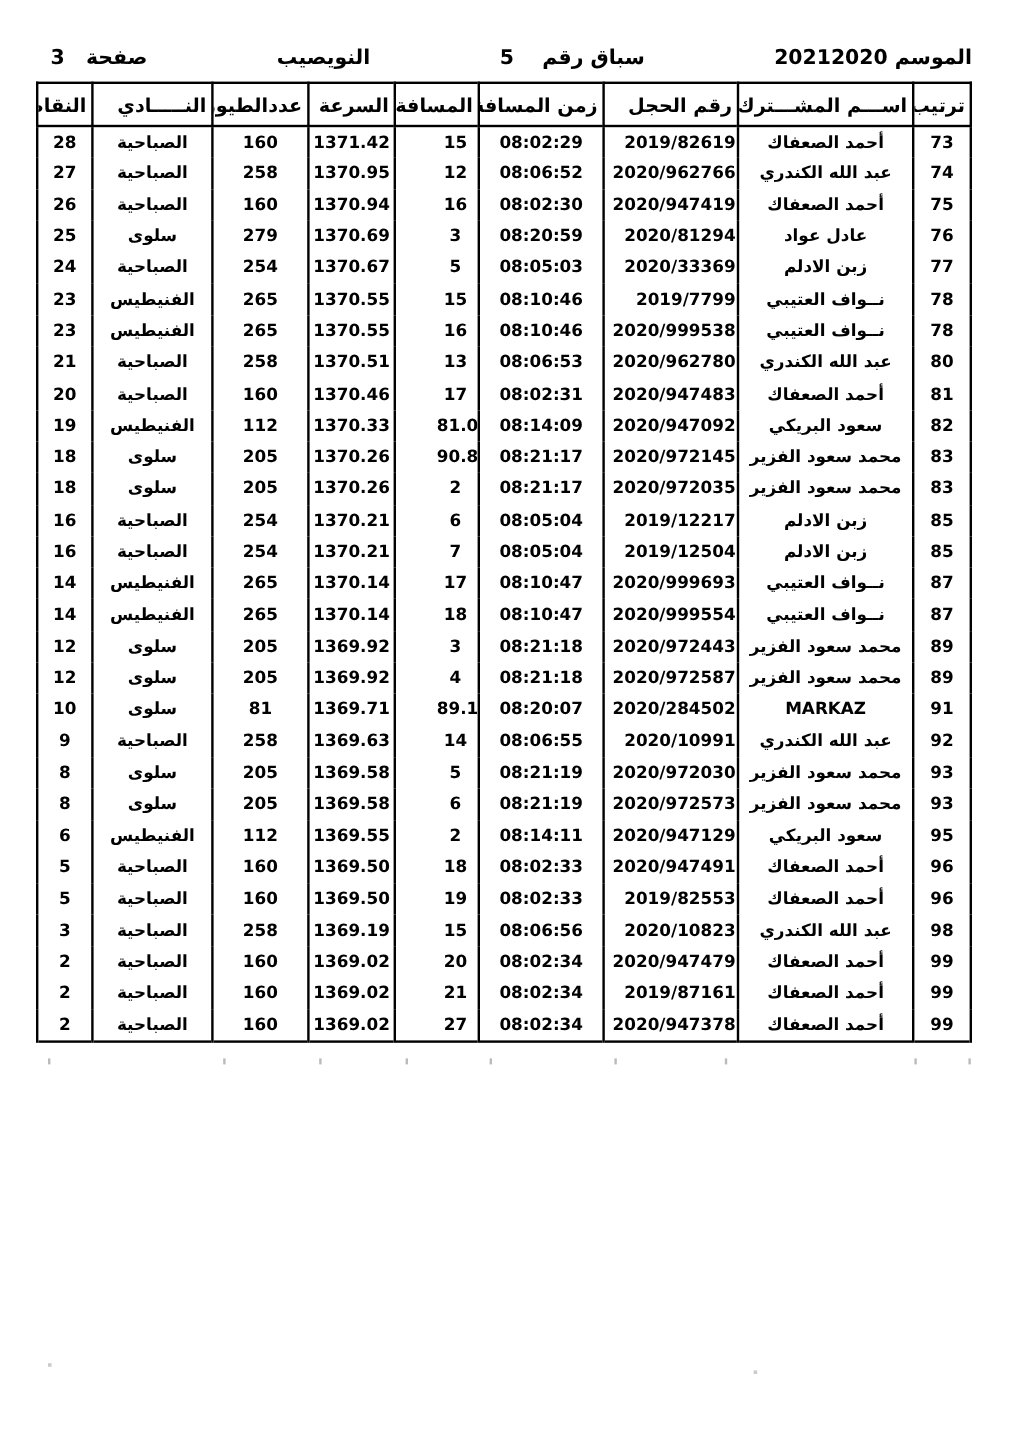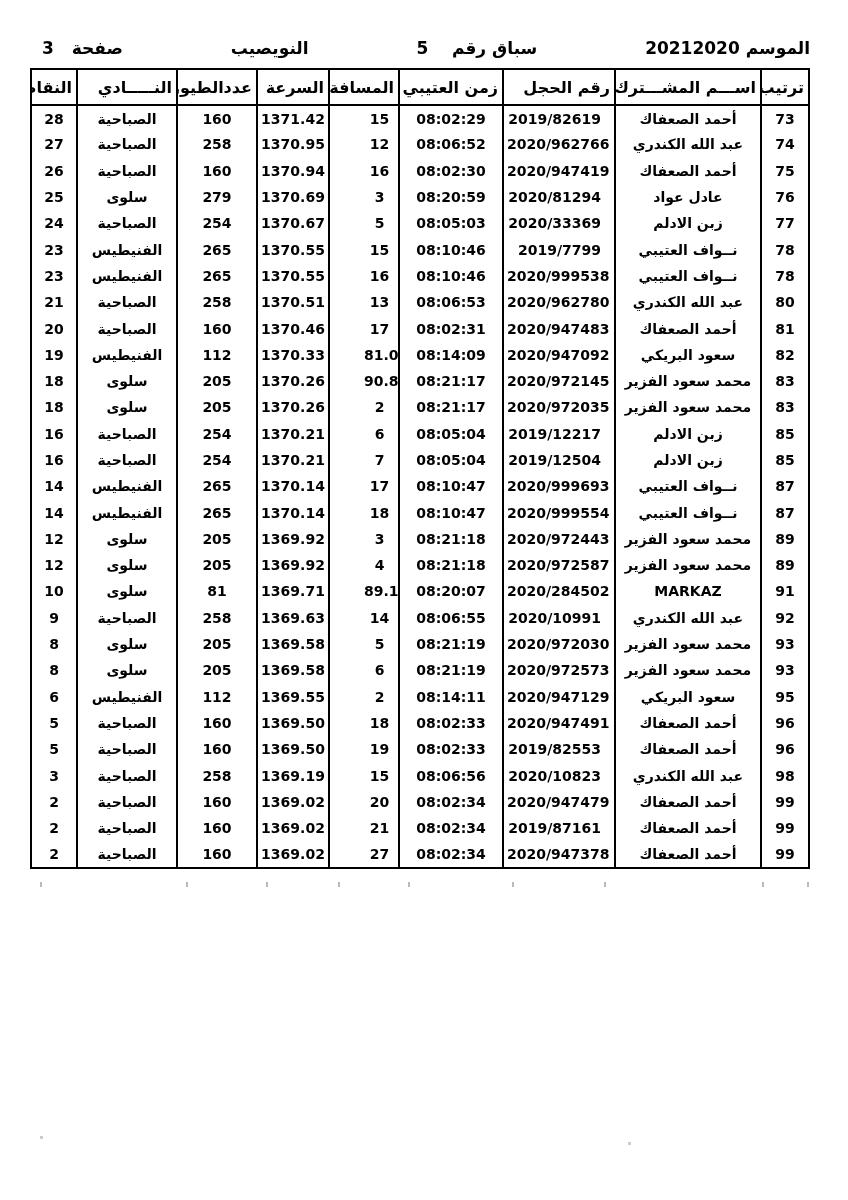--- a/index.html
+++ b/index.html
@@ -59,21 +59,21 @@
   .col-rank     { width: 48px; }
   .col-name     { width: 146px; margin-top: 24px; }
   .col-ring     { width: 112px; }
   .col-arrival  { width: 104px; }
   .col-distance { width: 70px; padding-left: 34px; }
   .col-speed    { width: 72px; }
   .col-birds    { width: 80px; }
   .col-club     { width: 100px; }
   .col-points   { width: 46px; }
   td.num { direction: ltr; unicode-bidi: isolate; }
-  td.col-ring { text-align: right; padding-right: 13px; }
+  td.col-ring { text-align: right; padding-right: 1px; }
   .artifact {
     position: absolute;
     width: 2px;
     height: 5px;
     background: #777;
     opacity: 0.5;
   }
   .speck {
     position: absolute;
     width: 3px;
@@ -93,21 +93,21 @@
     <span>النويصيب</span>
     <span>صفحة&nbsp;&nbsp; 3</span>
   </div>
 
   <table class="results" dir="rtl">
     <thead>
       <tr id="header-row">
           <th class="col-rank">ترتيب</th>
           <th class="col-name">اســـم المشـــترك</th>
           <th class="col-ring">رقم الحجل</th>
-          <th class="col-arrival">زمن العتيبي</th>
+          <th class="col-arrival">زمن المسافة</th>
           <th class="col-distance">المسافة</th>
           <th class="col-speed">السرعة</th>
           <th class="col-birds">عددالطيور</th>
           <th class="col-club">النـــــادي</th>
           <th class="col-points">النقاط</th>
         </tr>
     </thead>
     <tbody id="table-body">
         <tr>
           <td class="col-rank num">73</td>

